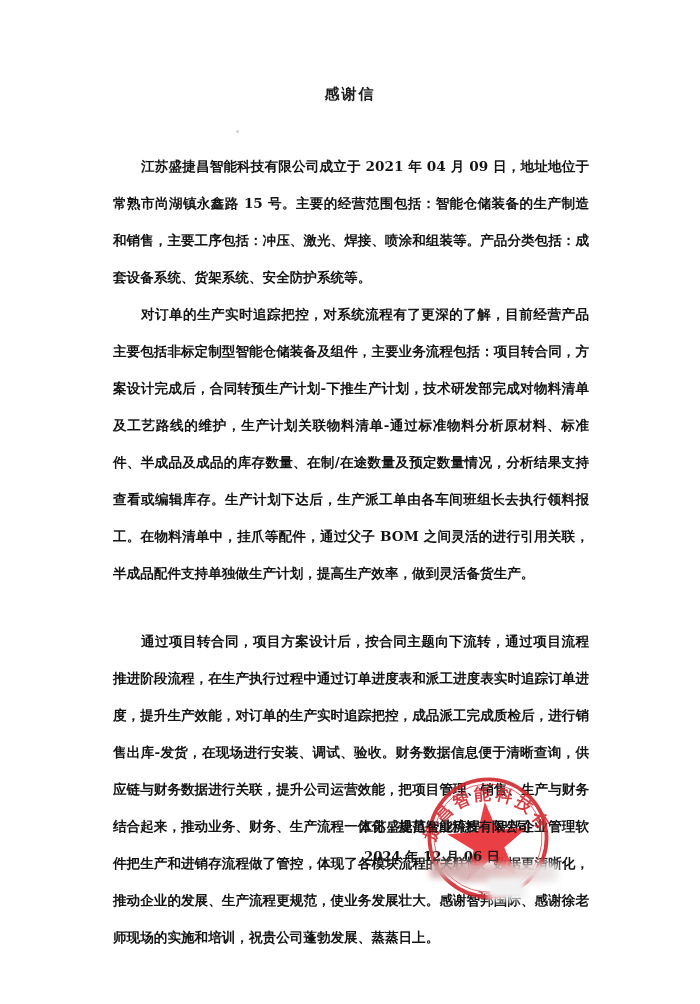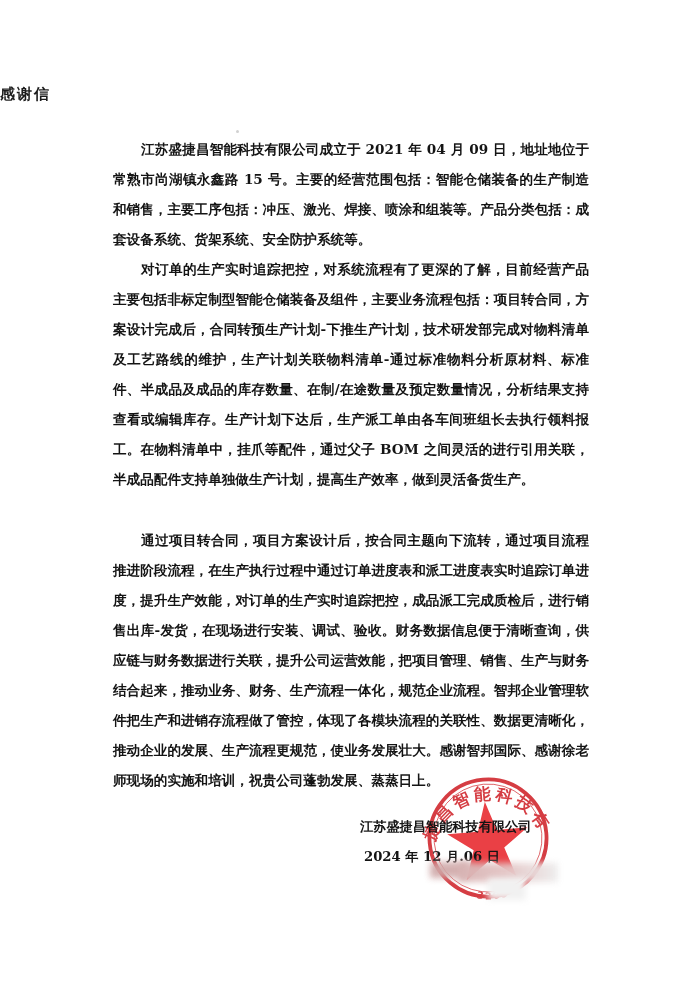--- a/index.html
+++ b/index.html
@@ -15,44 +15,45 @@
     width: 700px;
     height: 1004px;
     background: #ffffff;
     overflow: hidden;
   }
   .doc-title {
     position: absolute;
     top: 85px;
     left: 0;
     width: 700px;
+    text-align: center;
     font-size: 15px;
     font-weight: bold;
     letter-spacing: 2px;
     color: #1b1b1b;
     font-family: "DejaVu Sans", "Liberation Sans", sans-serif;
   }
   .dot-artifact {
     position: absolute;
     left: 236px;
     top: 130px;
     width: 3px;
     height: 3px;
     background: #c9c9c9;
     border-radius: 50%;
     opacity: .85;
   }
   .body-text {
     position: absolute;
     left: 113px;
-    top: 134px;
+    top: 148px;
     width: 476px;
     color: #141414;
     font-size: 13.6px;
-    line-height: 30px;
+    line-height: 37px;
     text-align: justify;
     text-justify: inter-character;
     font-weight: bold;
     font-family: "DejaVu Serif", "Liberation Serif", serif;
   }
   .body-text p {
     margin: 0 0 0 0;
     text-indent: 28px;
   }
   .spacer-line {

